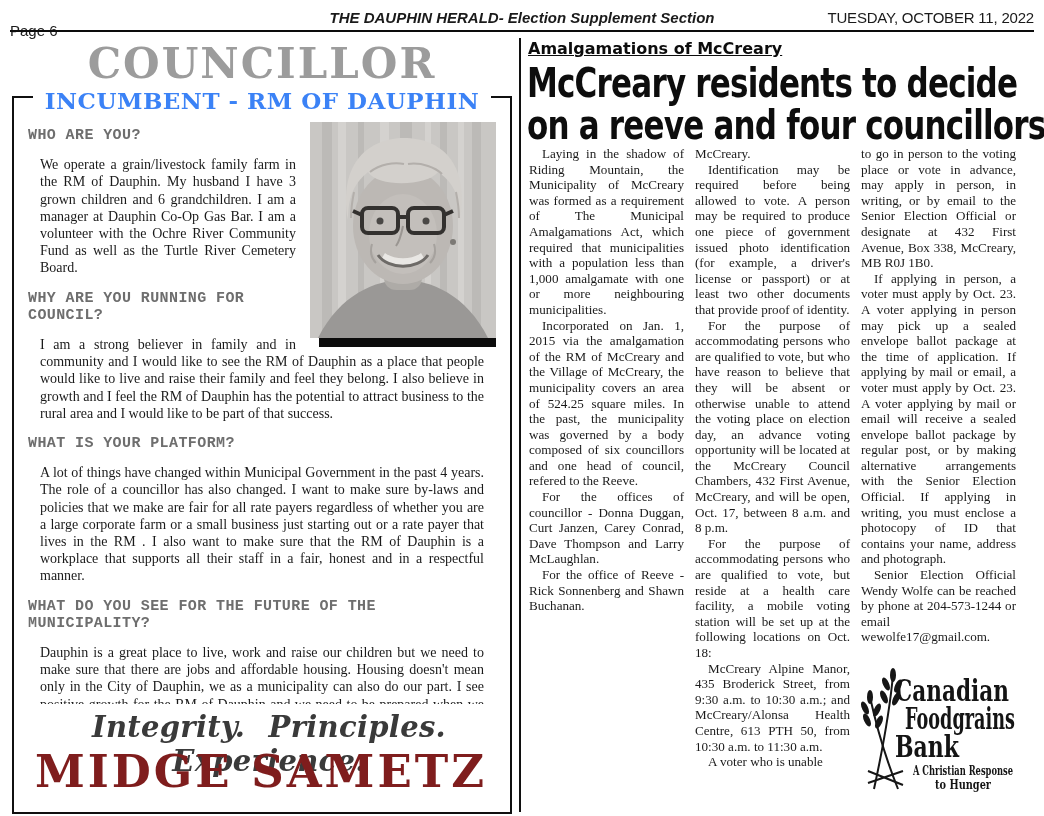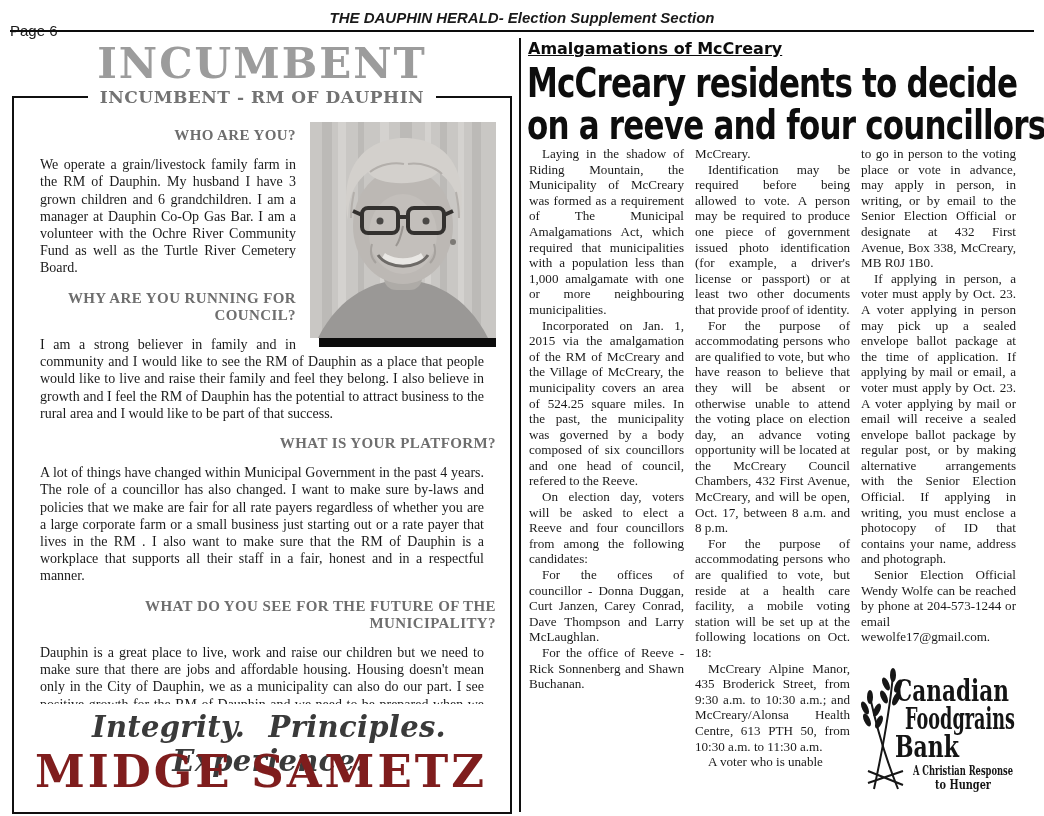--- a/index.html
+++ b/index.html
@@ -17,30 +17,30 @@
   .mh-rule{position:absolute;top:30px;left:10px;right:10px;height:0;
            border-top:2px solid #0c0c0c;}
 
   
   .ad-title{position:absolute;left:12px;top:42px;width:500px;text-align:center;
             font-family:"DejaVu Serif",serif;font-weight:bold;font-size:42px;
             letter-spacing:2px;color:#9c9c9c;line-height:44px;}
   .ad-box{position:absolute;left:12px;top:96px;width:496px;height:714px;
           border:2px solid #101010;background:#fff;}
   .ad-subtitle{position:absolute;left:12px;top:87px;width:500px;text-align:center;
-               font-family:"DejaVu Serif",serif;font-weight:bold;font-size:17px;
-               letter-spacing:0.5px;color:#737373;}
+               font-family:"DejaVu Serif",serif;font-weight:bold;font-size:23px;
+               letter-spacing:0.5px;color:#3b82f6;}
   .ad-subtitle span{background:#fff;padding:0 12px;}
   .ad-content{position:absolute;left:28px;top:114px;width:468px;height:590px;
               overflow:hidden;font-size:14px;line-height:17.2px;text-align:justify;}
   .photo-wrap{float:right;width:186px;height:216px;margin:8px 0 10px 14px;
               position:relative;box-shadow:9px 9px 0 0 #0b0b0b;background:#c9c7c4;}
   .photo-wrap svg{display:block;}
-  .ad-h{font-family:Liberation Serif, serif;font-weight:bold;color:#6e6e6e;
-        font-size:15px;letter-spacing:0.4px;margin:13px 0 2px 0;text-align:right;}
+  .ad-h{font-family:Liberation Mono, monospace;font-weight:bold;color:#6e6e6e;
+        font-size:15px;letter-spacing:0.4px;margin:13px 0 2px 0;text-align:left;}
   .ad-section:first-of-type .ad-h{margin-top:0;}
   .ad-p{margin:12px;}
   .ad-slogan{position:absolute;left:14px;top:710px;width:494px;text-align:center;
              font-family:"DejaVu Serif",serif;font-weight:bold;font-style:italic;
              font-size:29px;color:#3a3a3a;word-spacing:13px;letter-spacing:0.3px;margin-left:8px;}
   .ad-name{position:absolute;left:14px;top:748px;width:494px;text-align:center;
            font-family:"DejaVu Serif",serif;font-weight:bold;font-size:45px;
            letter-spacing:3px;color:#7f1d1d;line-height:48px;}
 
   
@@ -67,24 +67,25 @@
   .fgb svg .tagline{font-size:12px;}
 </style>
 </head>
 <body>
 
 <div class="page">
 
   <div class="masthead">
     <div class="mh-pageno">Page 6</div>
     <div class="mh-title">THE DAUPHIN HERALD- Election Supplement Section</div>
+    <div class="mh-date">TUESDAY, OCTOBER 11, 2022</div>
   </div>
   <div class="mh-rule"></div>
 
-  <div class="ad-title">INCUMBENT</div>
+  <div class="ad-title">COUNCILLOR</div>
   <div class="ad-box"></div>
   <div class="ad-subtitle"><span>INCUMBENT - RM OF DAUPHIN</span></div>
 
   <div class="ad-content">
     <div class="photo-wrap" title="grayscale portrait of smiling woman with short light hair and glasses against wood panel">
       <svg width="186" height="216" viewBox="0 0 186 216">
         <rect width="186" height="216" fill="#c9c7c4"></rect>
         <g fill="#bcbab7">
           <rect x="12" width="10" height="216"></rect>
             <rect x="48" width="6" height="216"></rect>
@@ -155,21 +156,20 @@
   <div class="v-divider"></div>
 
   <div class="kicker">Amalgamations of McCreary</div>
   <div class="headline-l1">McCreary residents to decide</div>
   <div class="headline-l2">on a reeve and four councillors</div>
 
   <div class="columns">
     <div class="col">
       <p>Laying in the shadow of Riding Mountain, the Municipality of McCreary was formed as a requirement of The Municipal Amalgamations Act, which required that municipalities with a population less than 1,000 amalgamate with one or more neighbouring municipalities.</p>
       <p>Incorporated on Jan. 1, 2015 via the amalgamation of the RM of McCreary and the Village of McCreary, the municipality covers an area of 524.25 square miles. In the past, the municipality was governed by a body composed of six councillors and one head of council, refered to the Reeve.</p>
-      <p>On election day, voters will be asked to elect a Reeve and four councillors from among the following candidates:</p>
       <p>For the offices of councillor - Donna Duggan, Curt Janzen, Carey Conrad, Dave Thompson and Larry McLaughlan.</p>
       <p>For the office of Reeve - Rick Sonnenberg and Shawn Buchanan.</p>
     </div>
     <div class="col">
       <p class="cont">McCreary.</p>
       <p>Identification may be required before being allowed to vote. A person may be required to produce one piece of government issued photo identification (for example, a driver's license or passport) or at least two other documents that provide proof of identity.</p>
       <p>For the purpose of accommodating persons who are qualified to vote, but who have reason to believe that they will be absent or otherwise unable to attend the voting place on election day, an advance voting opportunity will be located at the McCreary Council Chambers, 432 First Avenue, McCreary, and will be open, Oct. 17, between 8 a.m. and 8 p.m.</p>
       <p>For the purpose of accommodating persons who are qualified to vote, but reside at a health care facility, a mobile voting station will be set up at the following locations on Oct. 18:</p>
       <p>McCreary Alpine Manor, 435 Broderick Street, from 9:30 a.m. to 10:30 a.m.; and McCreary/Alonsa Health Centre, 613 PTH 50, from 10:30 a.m. to 11:30 a.m.</p>
       <p>A voter who is unable</p>

